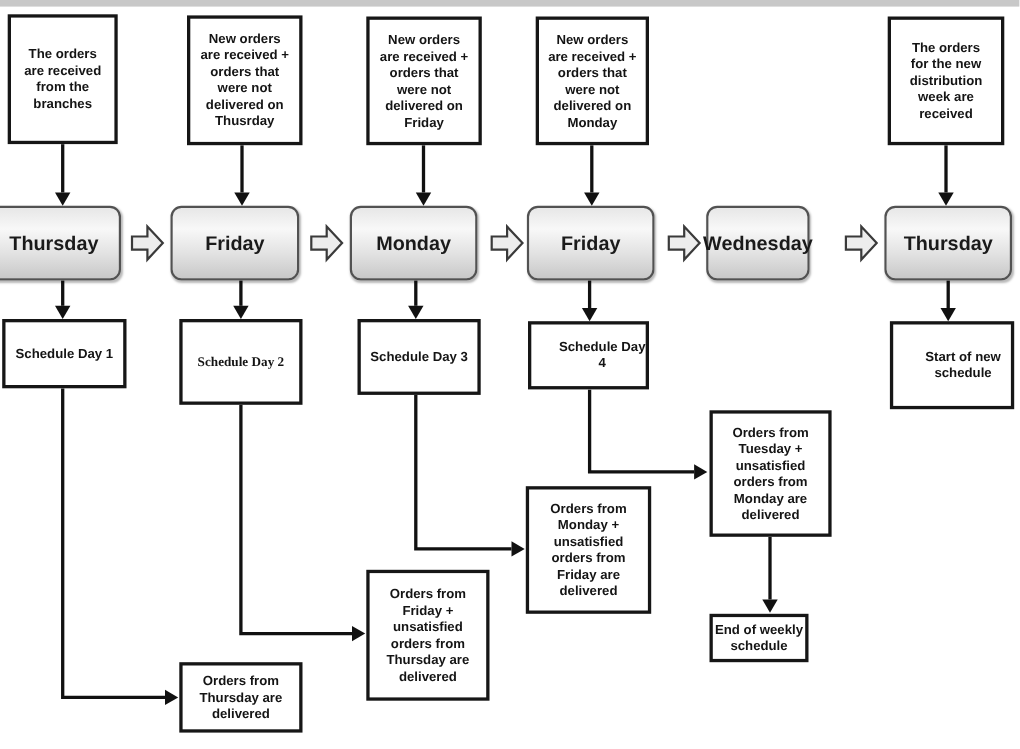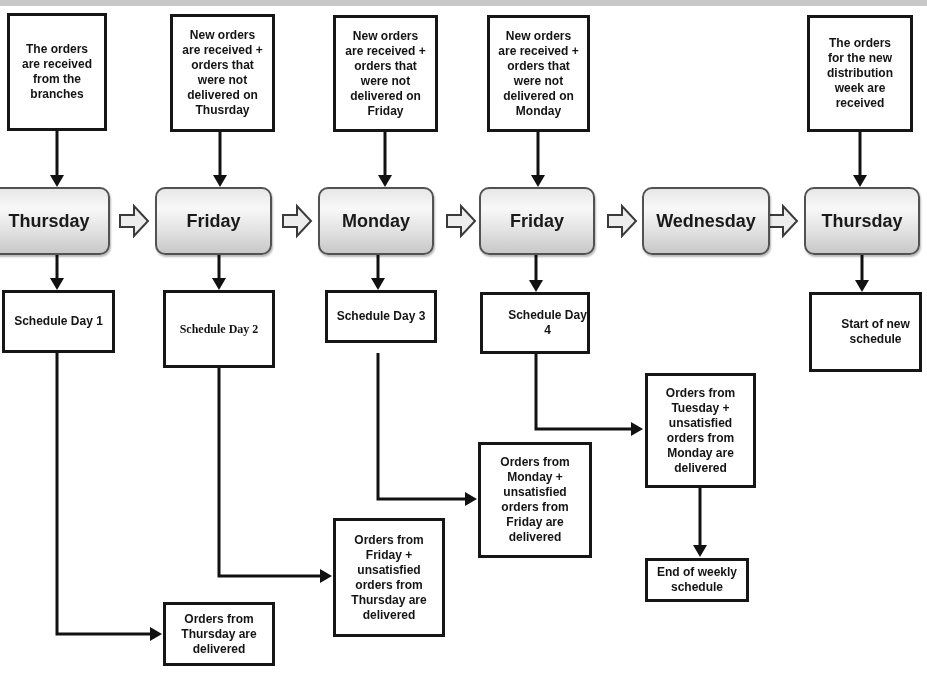--- a/index.html
+++ b/index.html
@@ -29,32 +29,32 @@
   
   #n1{left:7px;  top:13px;width:100px;height:118px;}
   #n2{left:170px;top:14px;width:105px;height:118px;}
   #n3{left:333px;top:15px;width:105px;height:117px;}
   #n4{left:487px;top:15px;width:103px;height:117px;}
   #n5{left:807px;top:15px;width:106px;height:117px;}
   #d1{left:-12px;top:187px;width:122px;height:68px;}
   #d2{left:155px;top:187px;width:117px;height:68px;}
   #d3{left:318px;top:187px;width:116px;height:68px;}
   #d4{left:479px;top:187px;width:116px;height:68px;}
-  #d5{left:642px;top:187px;width:128px;height:68px;}
+  #d5{left:642px;top:187px;width:94px;height:68px;}
   #d6{left:804px;top:187px;width:116px;height:68px;}
   #s1{left:2px;  top:290px;width:113px;height:63px;}
   #s2{left:163px;top:290px;width:112px;height:78px;font-family:Liberation Serif, serif;}
-  #s3{left:325px;top:290px;width:112px;height:53px;}
+  #s3{left:325px;top:290px;width:112px;height:69px;}
   #s4{left:480px;top:292px;width:110px;height:62px;padding-left:25px;}
   #sn{left:809px;top:292px;width:113px;height:80px;padding-left:20px;}
   #del1{left:163px;top:602px;width:112px;height:64px;}
   #del2{left:333px;top:518px;width:112px;height:119px;}
   #del3{left:478px;top:442px;width:114px;height:116px;}
   #del4{left:645px;top:373px;width:111px;height:115px;}
-  #dend{left:645px;top:558px;width:104px;height:44px;}
+  #dend{left:645px;top:558px;width:90px;height:44px;}
 </style>
 </head>
 <body>
 
 <div id="canvas">
 
   <div class="page-edge-top"></div>
 
   <svg class="svg-layer" viewBox="0 0 927 681">
 

